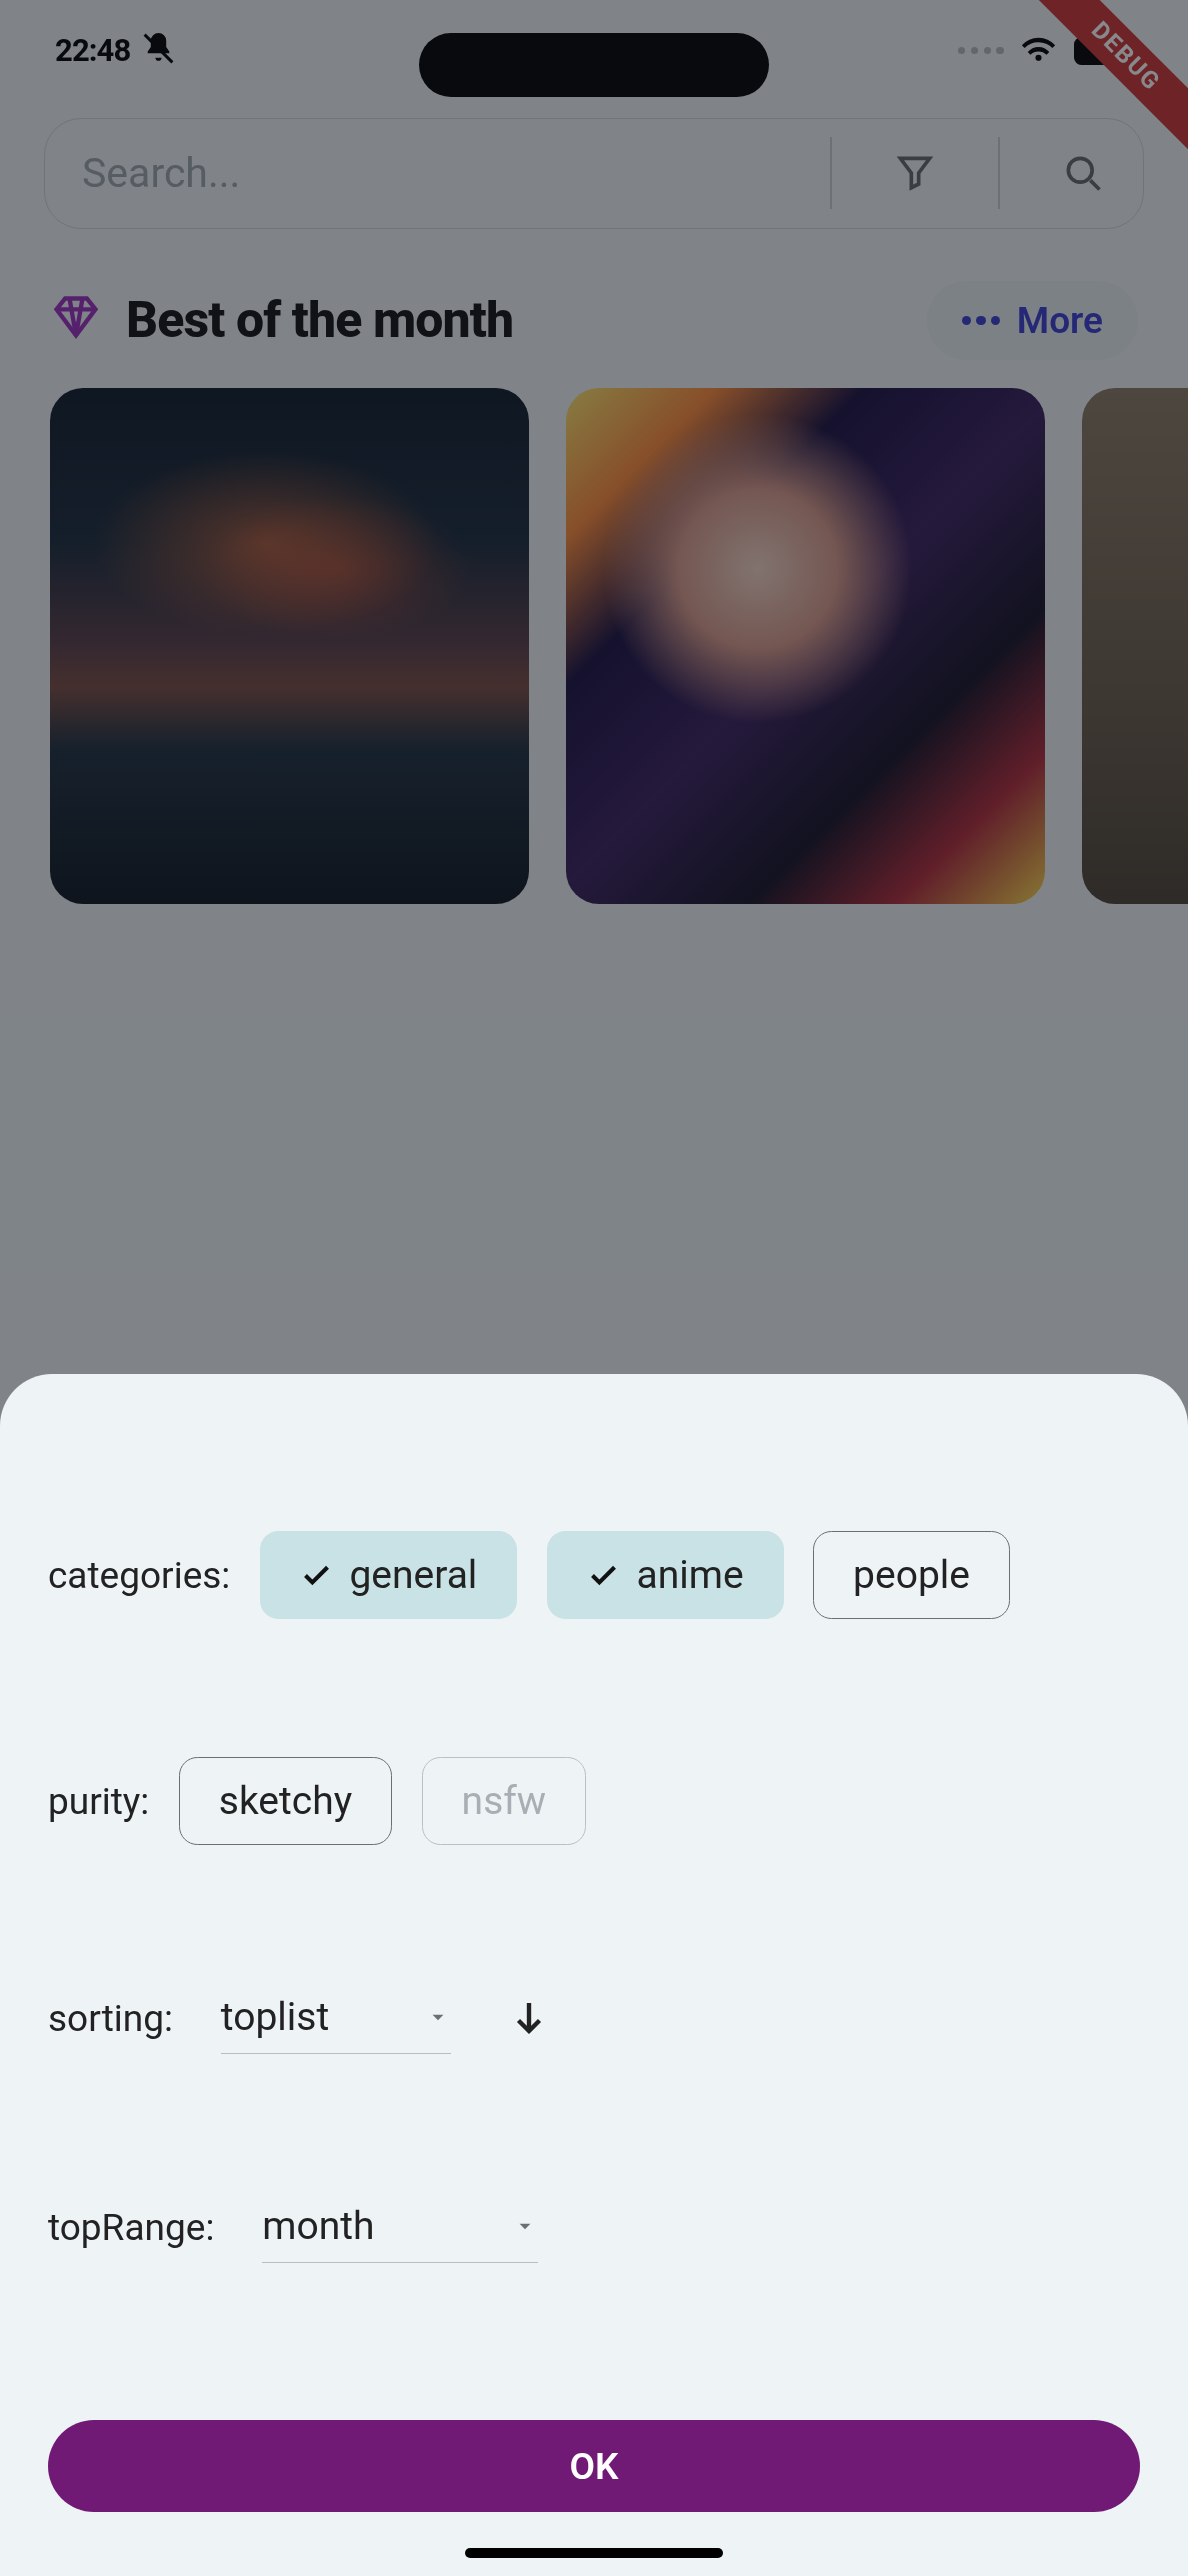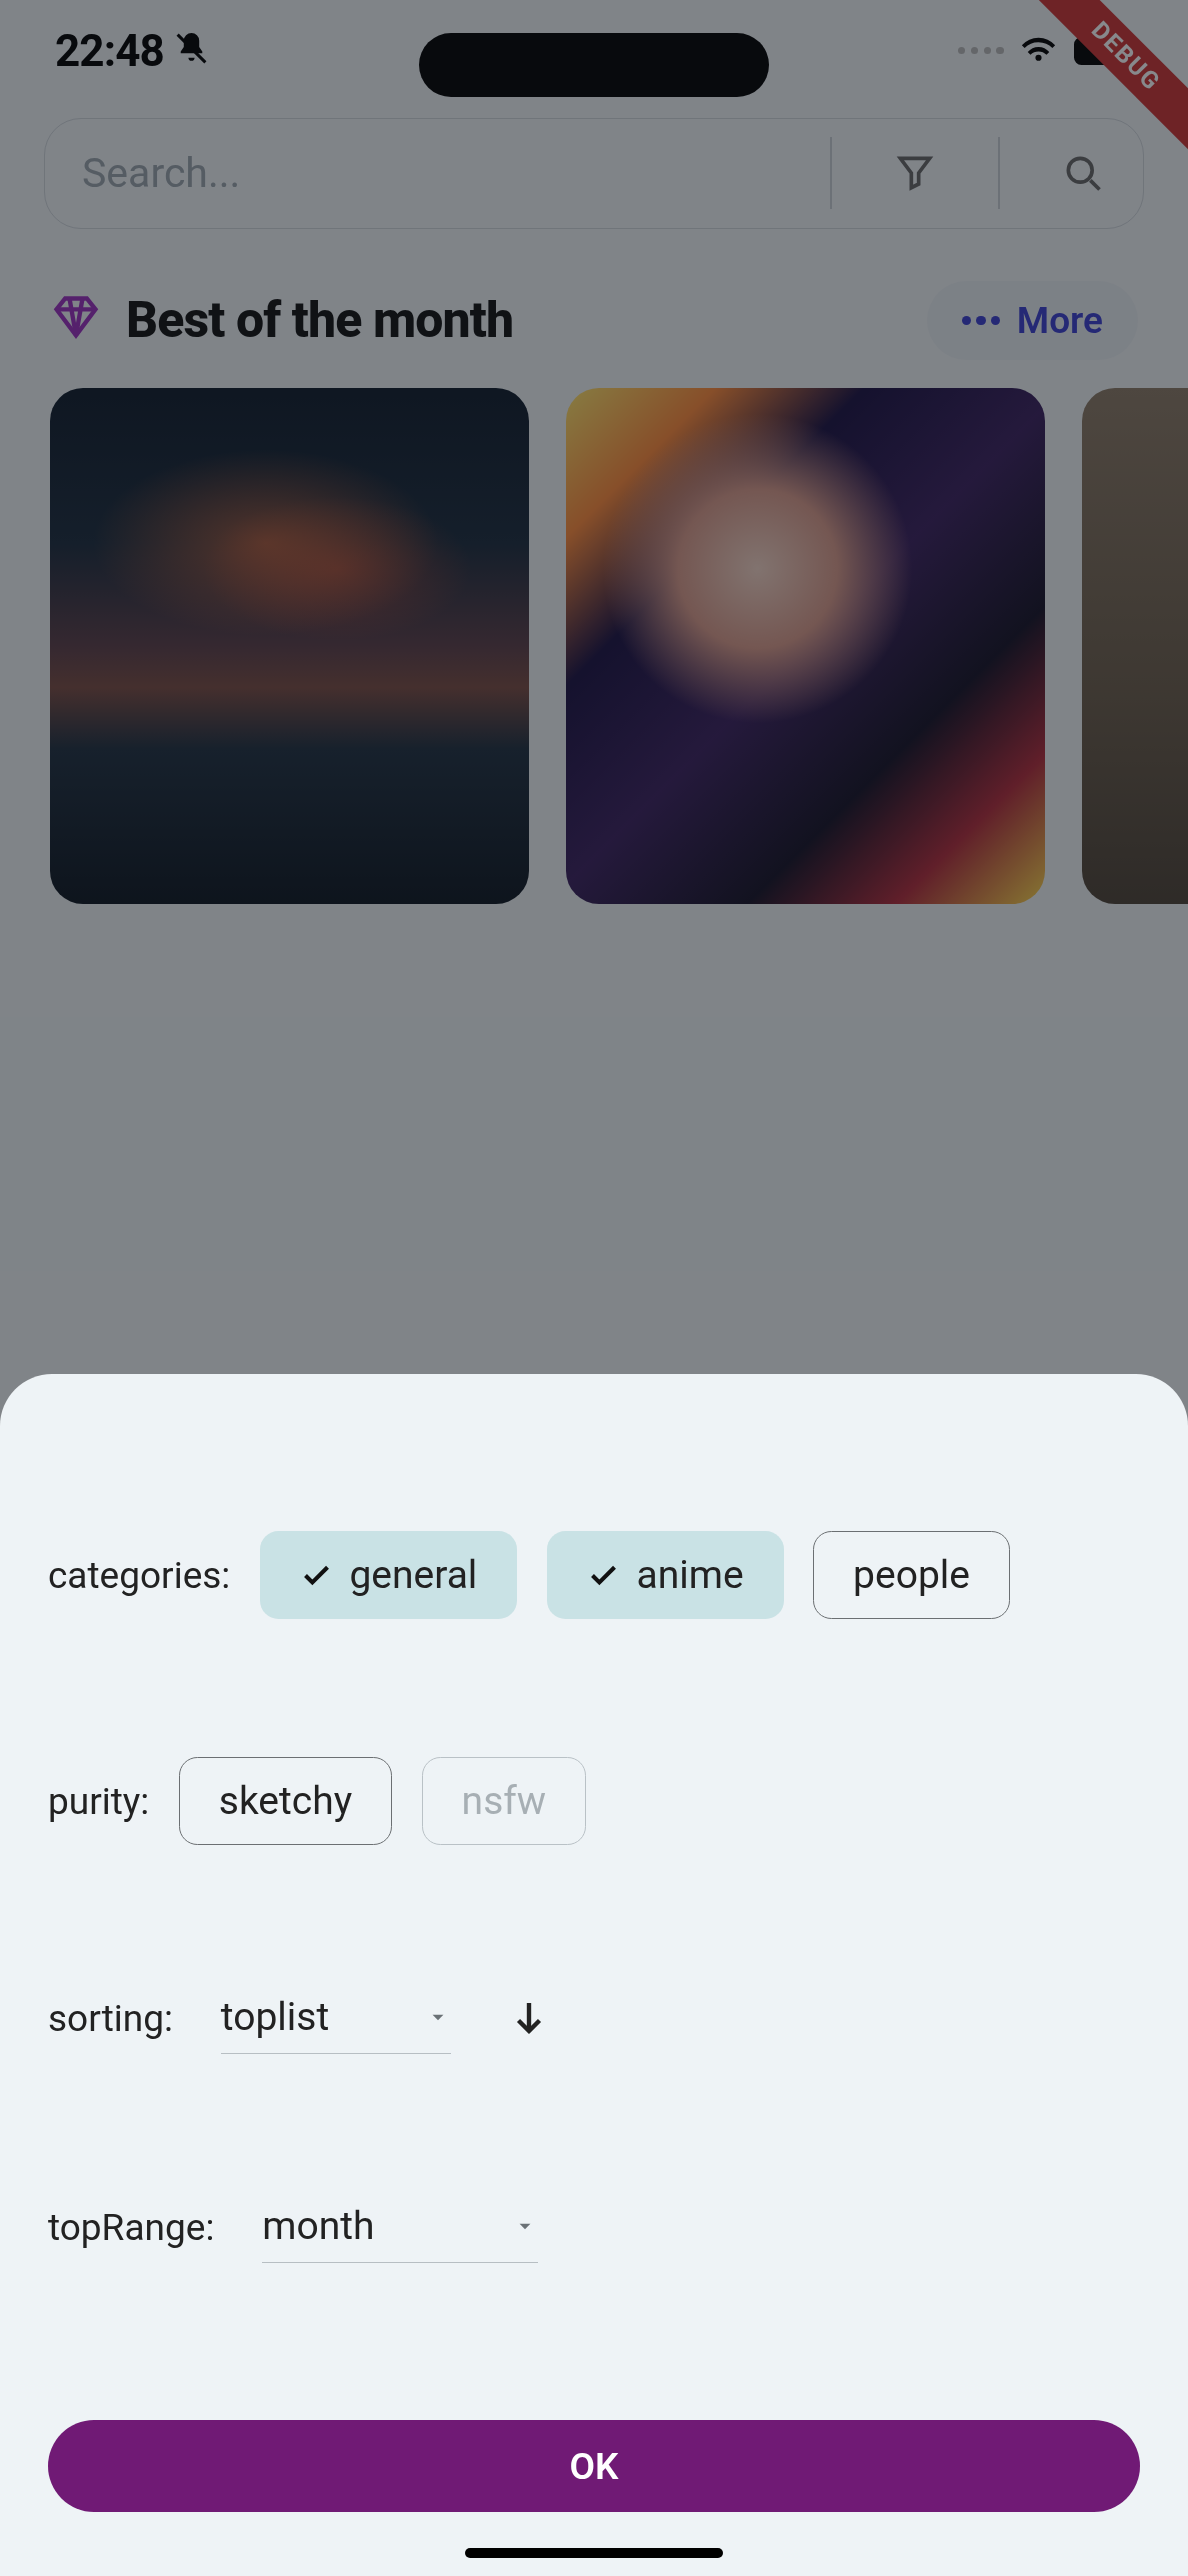--- a/index.html
+++ b/index.html
@@ -3,21 +3,21 @@
 <meta charset="utf-8">
 <style>
 * { box-sizing: border-box; margin: 0; padding: 0; font-family: -apple-system, BlinkMacSystemFont, "Segoe UI", Roboto, sans-serif; }
 html, body { width: 1188px; height: 2576px; background: #f0f4f7; overflow: hidden; }
 
 .viewport { position: relative; width: 1188px; height: 2576px; background: #f0f4f7; }
 
 
 .status-bar { height: 101px; display: flex; align-items: center; justify-content: space-between; padding: 0 55px; position: relative; }
 .status-left { display: flex; align-items: center; gap: 9.2px; }
-.status-time { font-size: 44px; font-weight: 700; letter-spacing: -0.9px; }
+.status-time { font-size: 31px; font-weight: 700; letter-spacing: -0.9px; }
 .mute-icon svg { width: 37px; height: 37px; }
 .dynamic-island { position: absolute; left: 50%; top: 33px; transform: translateX(-50%); width: 350px; height: 64px; background: #000; border-radius: 37px; }
 .status-right { display: flex; align-items: center; gap: 16.6px; }
 .status-dots { display: flex; gap: 5.5px; }
 .status-dots span { width: 7.4px; height: 7.4px; border-radius: 50%; background: #b8b8b8; }
 .wifi-icon svg { width: 37px; height: 37px; }
 .battery { width: 59px; height: 28px; border: 2.8px solid #000; border-radius: 7.4px; position: relative; }
 .battery::after { content: ""; position: absolute; right: -7.4px; top: 7.4px; width: 4.6px; height: 9.2px; background: #000; border-radius: 0 2.8px 2.8px 0; }
 .battery-fill { width: 100%; height: 100%; background: #000; border-radius: 3.7px; }
 

